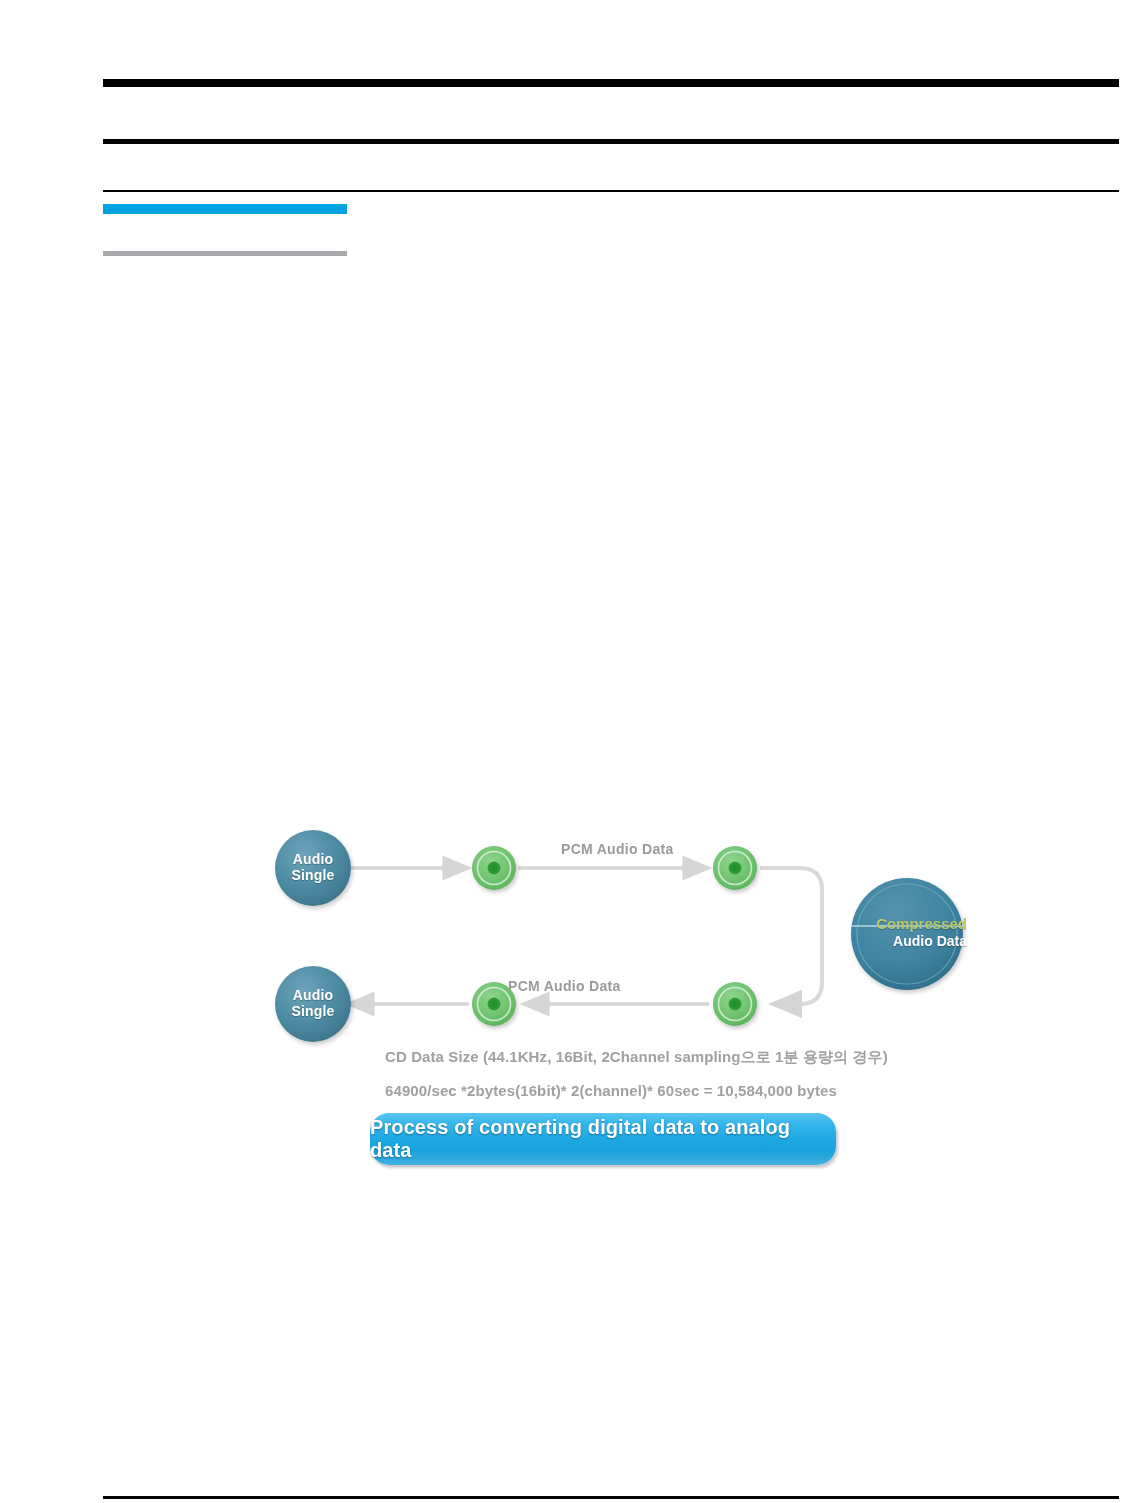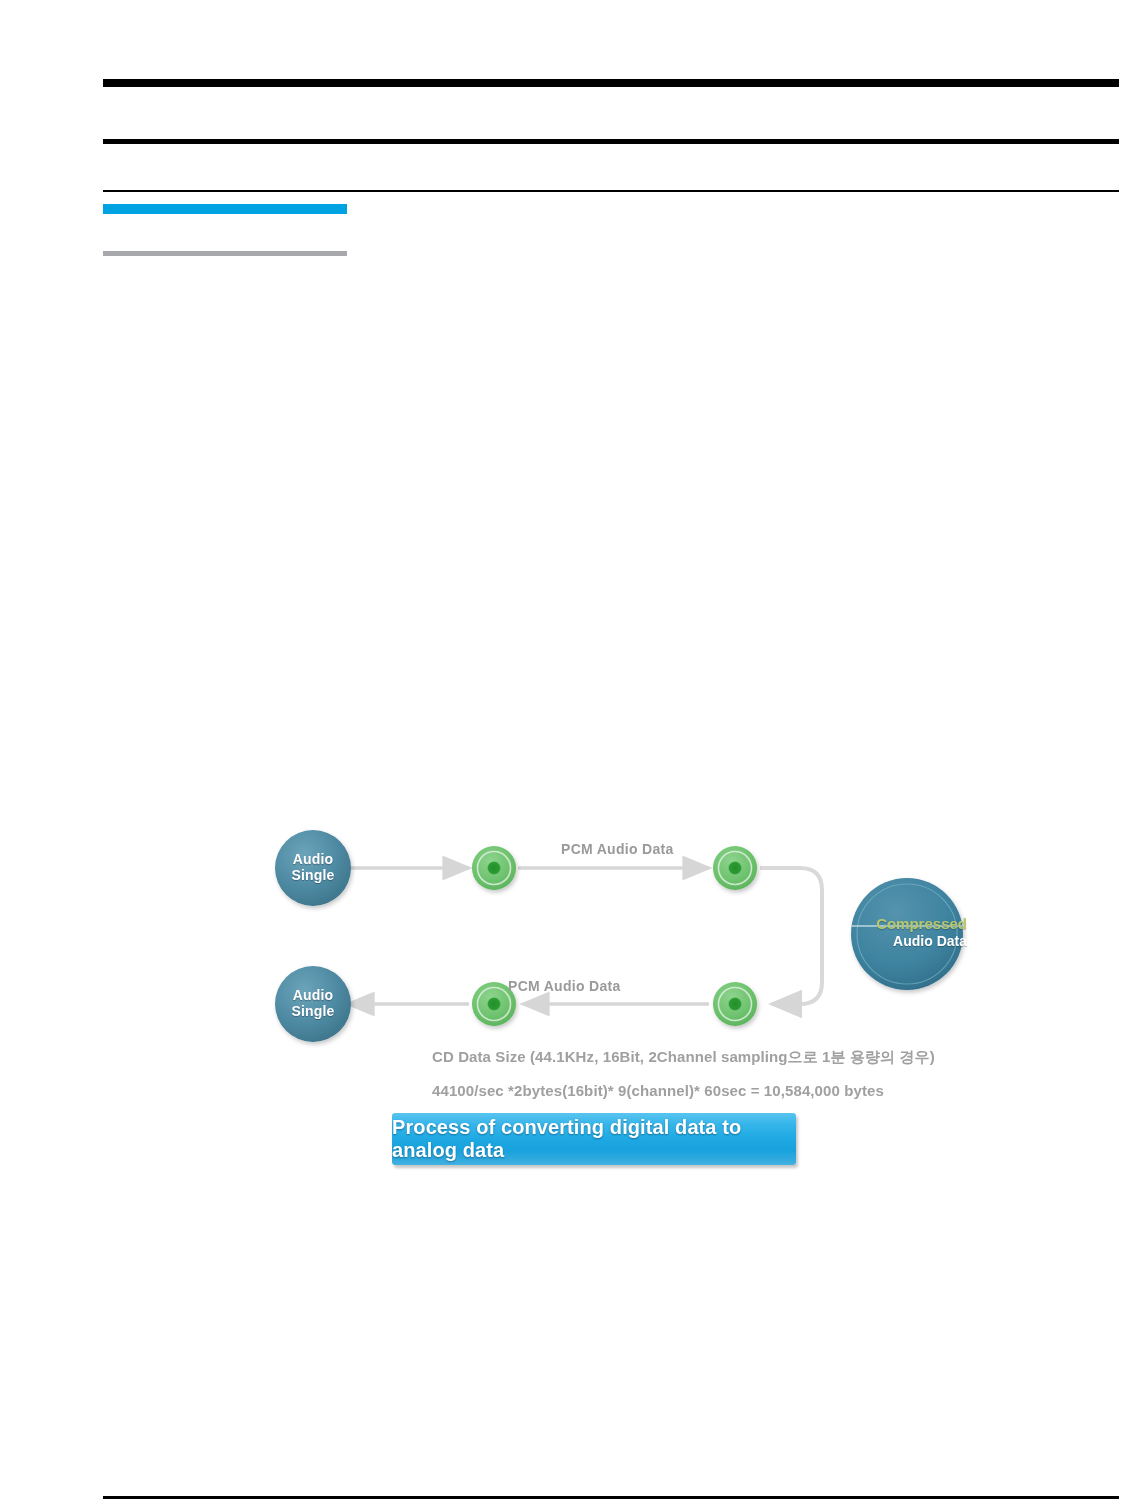--- a/index.html
+++ b/index.html
@@ -91,31 +91,30 @@
   }
 
   
   .caption {
     position: absolute;
     font-size: 15px;
     font-weight: bold;
     color: #a0a0a0;
     letter-spacing: 0.1px;
     white-space: nowrap;
-    margin-left: 47px;
   }
   #caption-line-1 { left: 385px; top: 1048px; }
   #caption-line-2 { left: 385px; top: 1082px; }
 
   
   #cta-banner {
     position: absolute;
-    left: 392px; top: 1113px;
-    width: 404px; height: 52px;
-    border-radius: 3px;
+    left: 370px; top: 1113px;
+    width: 466px; height: 52px;
+    border-radius: 19px;
     background: linear-gradient(to bottom,
                 #59c4ef 0%,
                 #35b5ea 22%,
                 #1da8e2 52%,
                 #18a2dd 72%,
                 #2fa9dd 88%,
                 #43b2e2 100%);
     box-shadow: 2px 3px 3px rgba(0,0,0,0.22);
     display: flex;
     align-items: center;
@@ -234,19 +233,19 @@
     <span class="line1">Compressed</span>
     <span class="line2">Audio Data</span>
   </div>
 
   <div class="edge-label" style="left:561px; top:805px;">PCM Audio Data</div>
 
   <div class="edge-label" style="left:508px; top:942px;">PCM Audio Data</div>
 </div>
 
 <div class="caption" id="caption-line-1">CD Data Size (44.1KHz, 16Bit, 2Channel sampling으로 1분 용량의 경우)</div>
-<div class="caption" id="caption-line-2">44100/sec *2bytes(16bit)* 9(channel)* 60sec = 10,584,000 bytes</div>
+<div class="caption" id="caption-line-2">64900/sec *2bytes(16bit)* 2(channel)* 60sec = 10,584,000 bytes</div>
 
 <div id="cta-banner">
   <span id="cta-banner-label">Process of converting digital data to analog data</span>
 </div>
 
 <div class="rule" id="rule-bottom"></div>
 
 </body></html>

